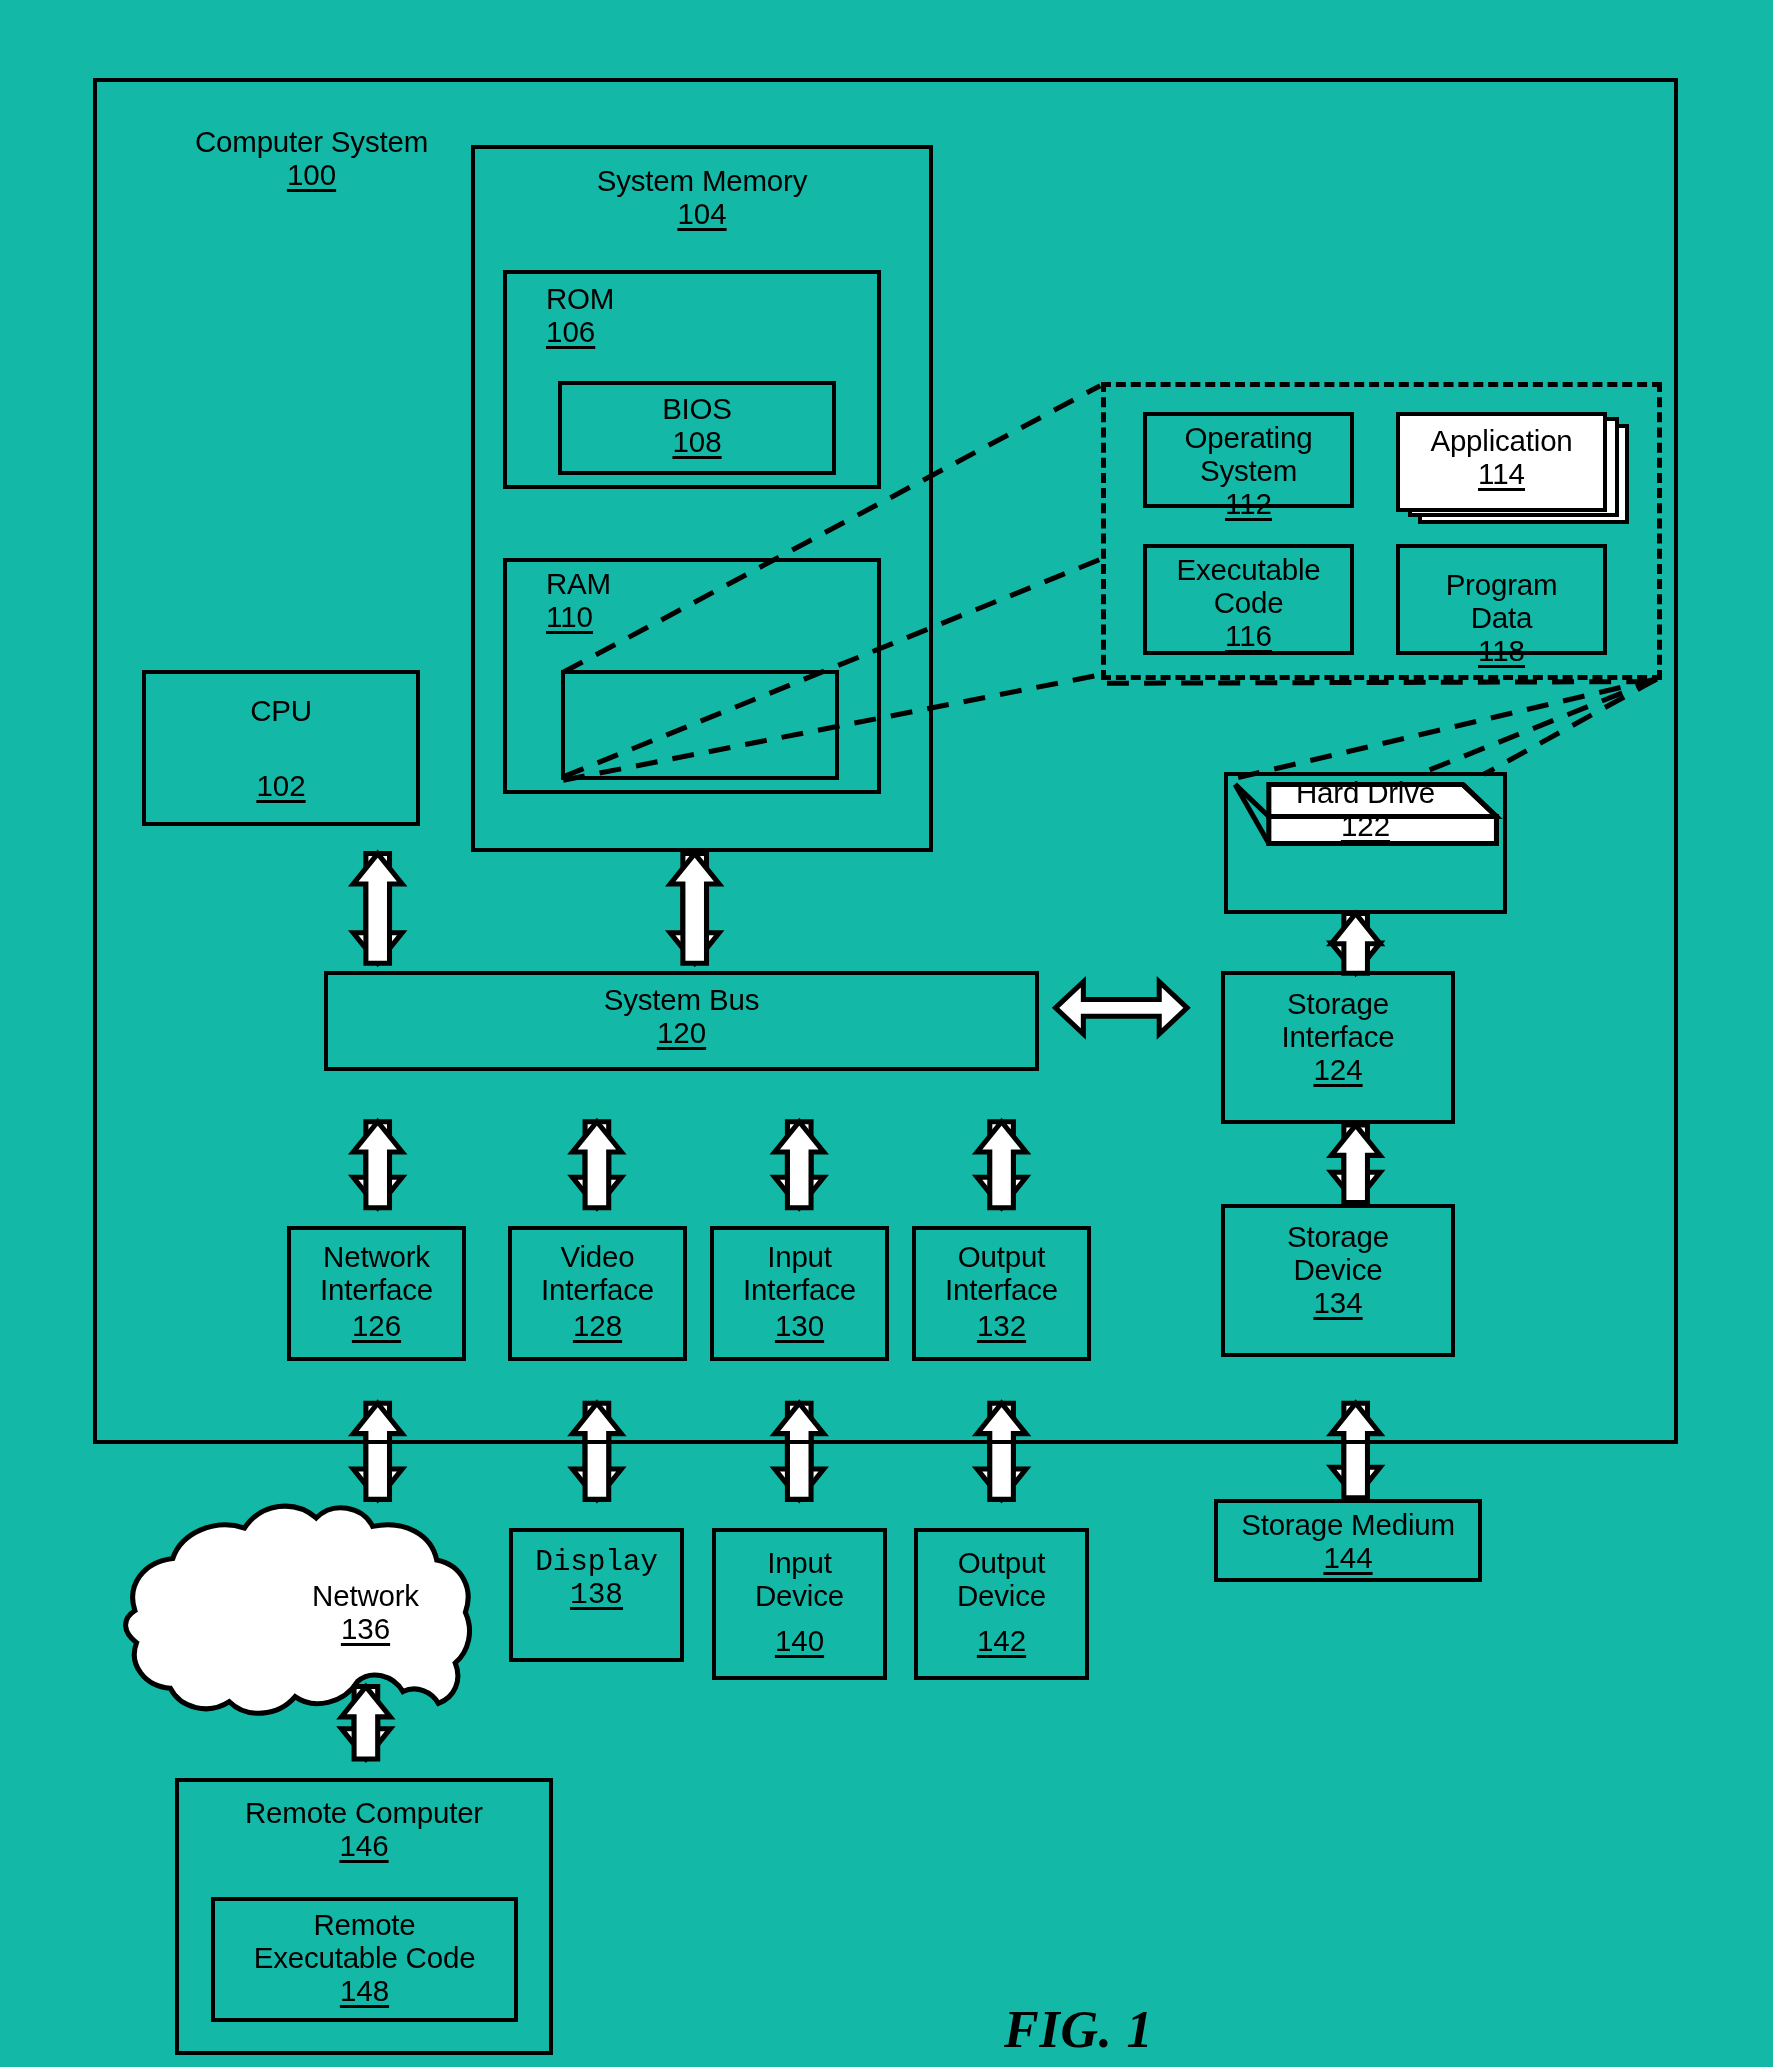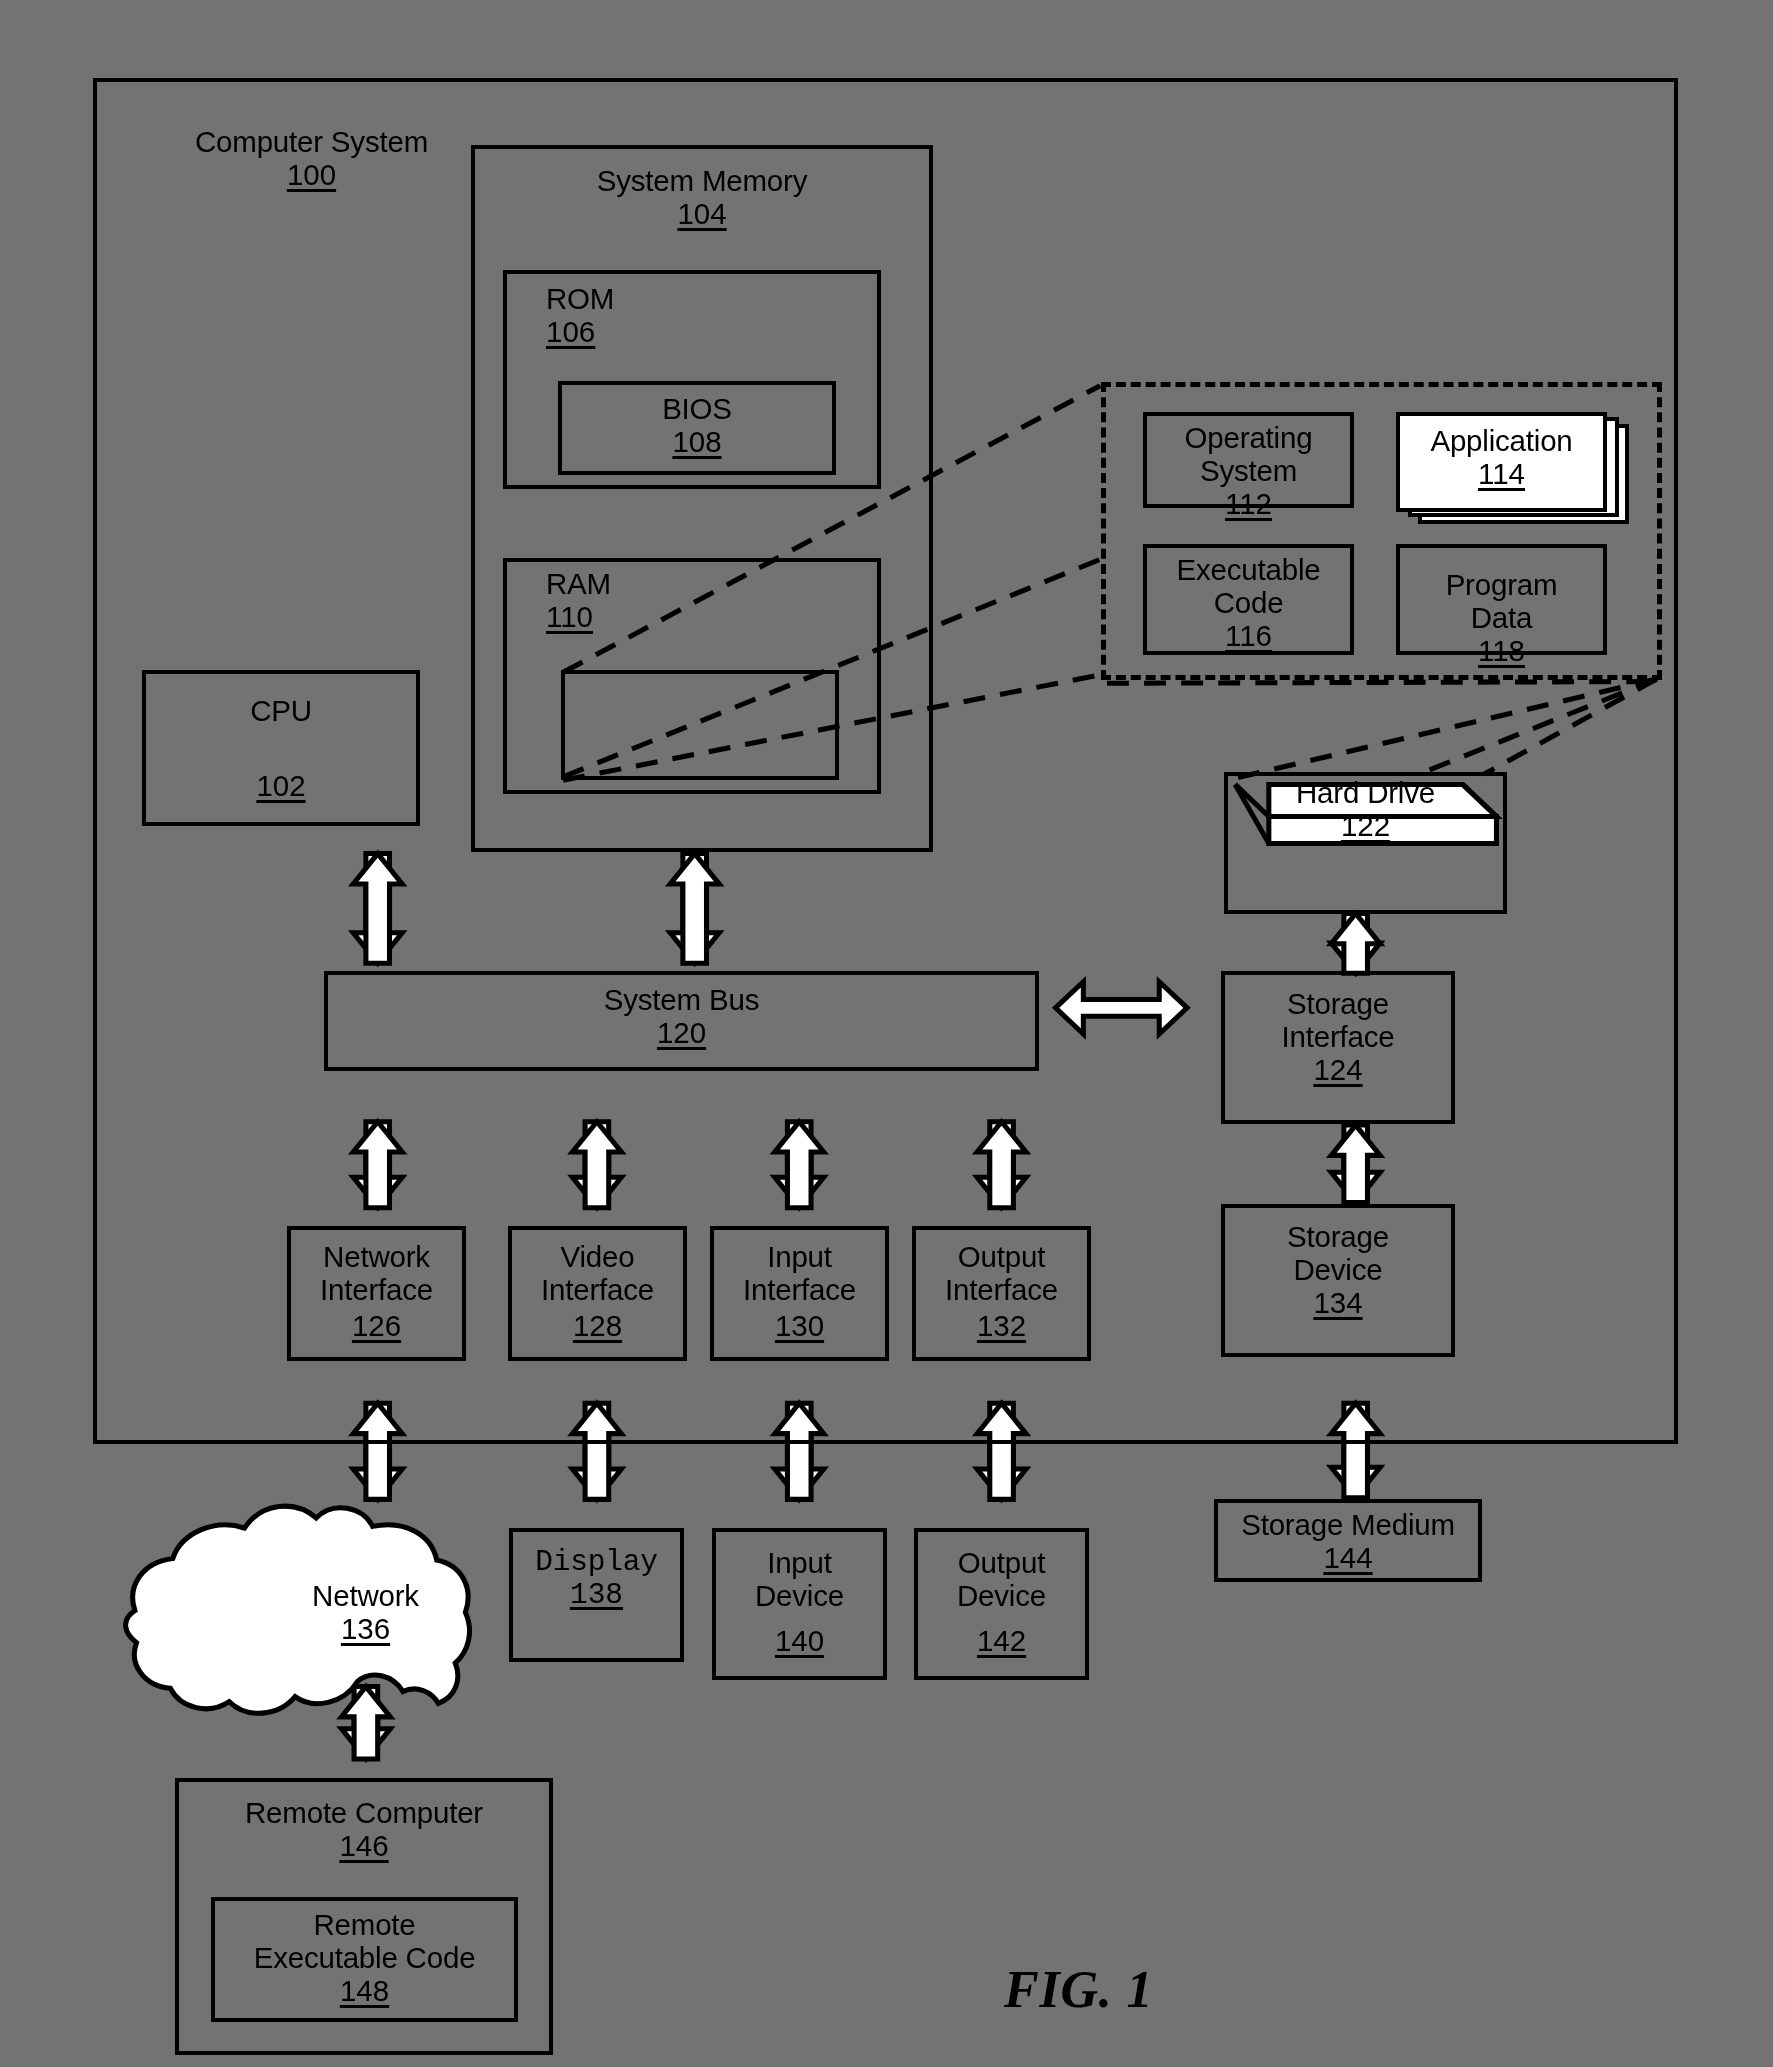--- a/index.html
+++ b/index.html
@@ -4,21 +4,21 @@
 <style>
   html, body {
     margin: 0;
     padding: 0;
     background: #ffffff;
   }
   #figure {
     position: relative;
     width: 1773px;
     height: 2068px;
-    background: #737373;
+    background: #14b8a6;
     font-family: "Liberation Sans", sans-serif;
     color: #000000;
     overflow: hidden;
   }
   svg.layer {
     position: absolute;
     left: 0;
     top: 0;
     width: 1773px;
     height: 2068px;
@@ -336,16 +336,16 @@
     <div class="lbl">Remote Computer</div>
     <div class="num">146</div>
   </div>
 
   <div class="box" style="left:211px; top:1897px; width:307px; height:125px; padding-top:6.7px;">
     <div class="lbl">Remote
 Executable Code</div>
     <div class="num">148</div>
   </div>
 
-  <div id="figcaption" style="left:1004px; top:1960px;">FIG. 1</div>
+  <div id="figcaption" style="left:1004px; top:2000px;">FIG. 1</div>
 
 </div>
 
 
 </body></html>

